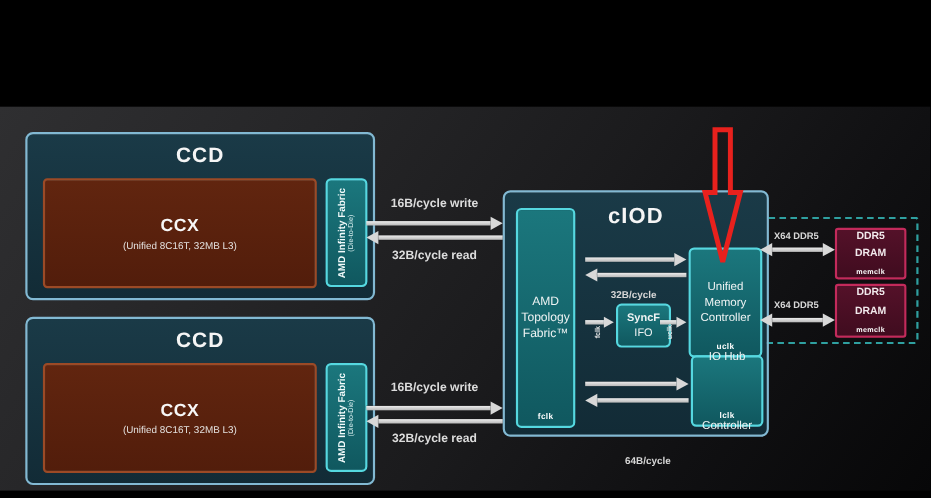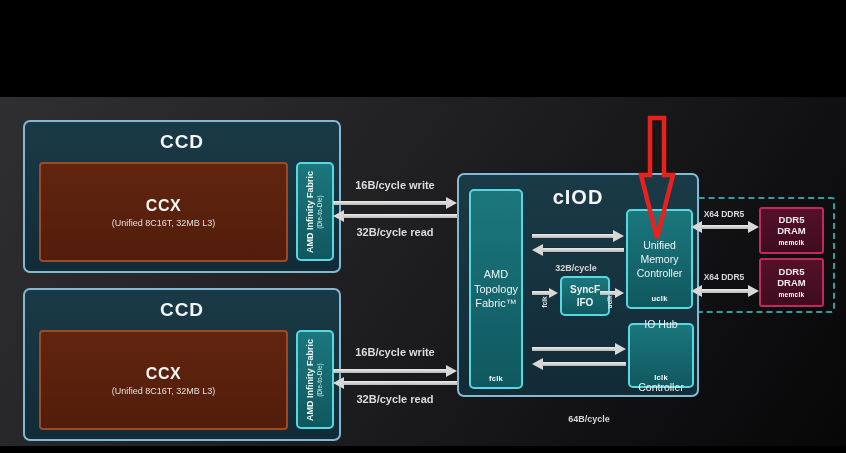--- a/index.html
+++ b/index.html
@@ -25,21 +25,21 @@
     font-size:19px;font-weight:700;letter-spacing:1px;color:#f5f5f5;}
   .ccx-box{position:absolute;border:2px solid #9c4a26;border-radius:4px;
     background:linear-gradient(180deg,#61250f 0%,#521d0b 100%);box-sizing:border-box;
     display:flex;flex-direction:column;align-items:center;justify-content:center;gap:3px;}
   .ccx-box .ccx-name{font-size:16px;font-weight:700;color:#f7f7f7;letter-spacing:.5px;}
   .ccx-box .ccx-spec{font-size:9px;color:#e3e0de;}
   .teal-box{position:absolute;border:2px solid #55d8e0;border-radius:5px;
     background:linear-gradient(180deg,#1b777d 0%,#10585f 100%);box-sizing:border-box;z-index:2;}
   .dram-box{position:absolute;border:2px solid #c32a5b;border-radius:3px;
     background:linear-gradient(180deg,#541129 0%,#400c1f 100%);box-sizing:border-box;z-index:2;
-    display:flex;flex-direction:column;align-items:center;justify-content:center;line-height:1.25;}
+    display:flex;flex-direction:column;align-items:center;justify-content:space-between;line-height:1.25;}
   .dram-box .dram-line{font-size:9.5px;font-weight:700;color:#f1e9ec;}
   .dram-box .clock{position:static;margin-top:2px;}
   .center-lines{position:absolute;left:0;top:0;width:100%;height:100%;
     display:flex;flex-direction:column;align-items:center;justify-content:center;line-height:1.35;}
   .center-lines .ln{font-size:10.5px;color:#eef3f3;}
   .clock{font-size:7.5px;font-weight:700;color:#fff;letter-spacing:.3px;}
   .clock-bottom{position:absolute;bottom:4px;left:0;width:100%;text-align:center;}
   
   .rot-wrap{position:absolute;left:50%;top:50%;width:0;height:0;}
   .rot-inner{position:absolute;transform:translate(-50%,-50%) rotate(-90deg);
@@ -124,25 +124,25 @@
         <span class="ln" style="font-size:11px;">AMD</span>
         <span class="ln" style="font-size:11px;">Topology</span>
         <span class="ln" style="font-size:11px;">Fabric™</span>
       </div>
       <div class="clock clock-bottom">fclk</div>
     </div>
 
     <div class="teal-box" style="left:101px;top:101px;width:50px;height:40px;">
       <div class="center-lines">
         <span class="ln" style="font-size:10px;font-weight:700;">SyncF</span>
-        <span class="ln" style="font-size:10px;font-weight:700;">IFO</span>
-      </div>
-    </div>
-
-    <div class="teal-box" style="left:167px;top:34px;width:67px;height:100px;">
+        <span class="ln" style="font-size:10px;font-weight:400;">IFO</span>
+      </div>
+    </div>
+
+    <div class="teal-box" style="left:167px;top:50px;width:67px;height:100px;">
       <div class="center-lines" style="padding-bottom:12px;">
         <span class="ln">Unified</span>
         <span class="ln">Memory</span>
         <span class="ln">Controller</span>
       </div>
       <div class="clock clock-bottom">uclk</div>
     </div>
 
     <div class="teal-box" style="left:169px;top:148px;width:66px;height:65px;">
       <div class="center-lines" style="padding-bottom:0;gap:48px;">

